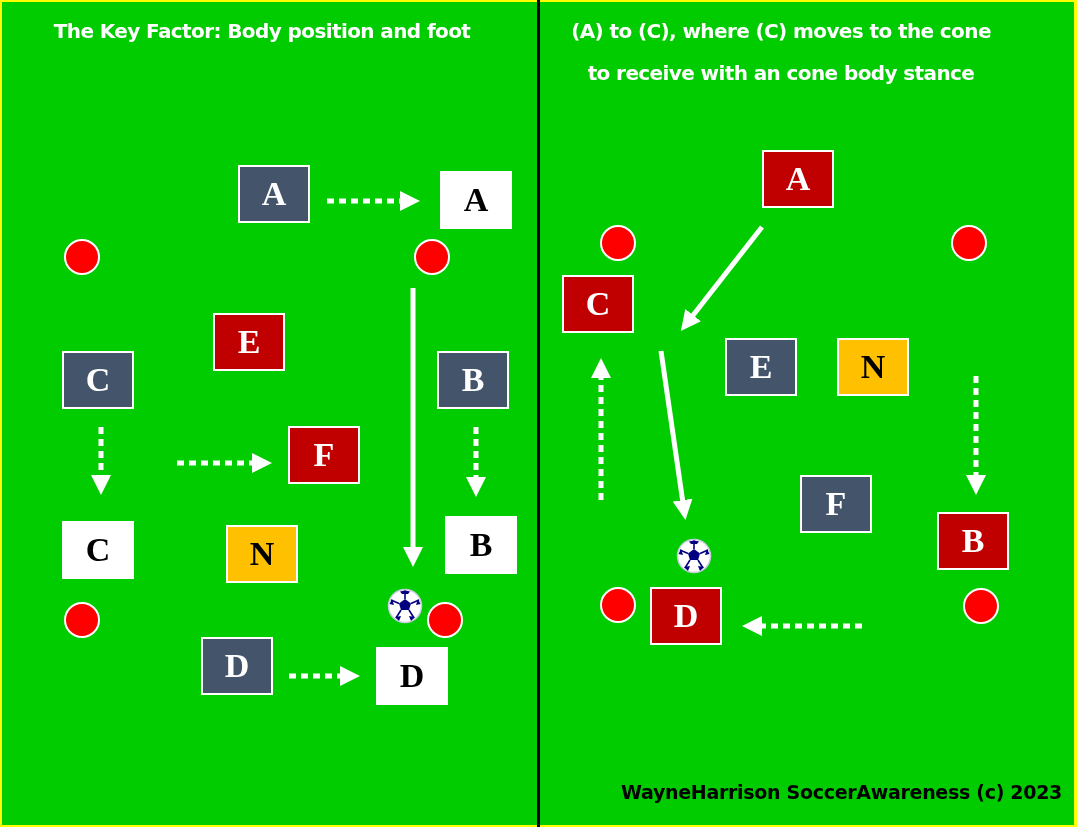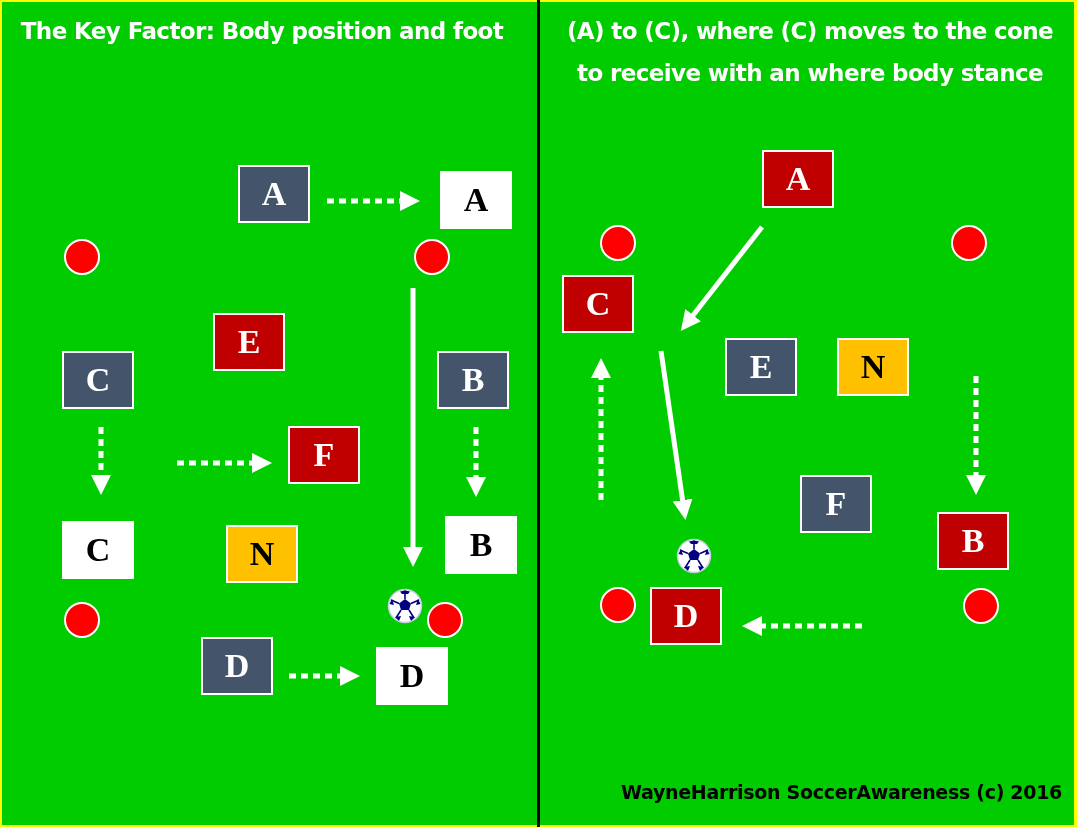--- a/index.html
+++ b/index.html
@@ -1,21 +1,21 @@
 <!DOCTYPE html>
 <html><head>
 <meta charset="utf-8">
 <style>
   html, body { margin: 0; padding: 0; }
   body { width: 1077px; height: 827px; position: relative; overflow: hidden; background: #ffff00; font-family: "Liberation Sans", sans-serif; }
   .panel { position: absolute; top: 2px; background: #00cc00; height: 823px; }
   #panel-left { left: 2px; width: 535px; }
   #panel-right { left: 540px; width: 534px; }
   .divider { position: absolute; left: 537px; top: 0; width: 3px; height: 827px; background: #000; }
-  .title { position: absolute; color: #fff; font-weight: bold; font-size: 23px; text-align: center; line-height: 42px; font-family: "DejaVu Sans", sans-serif; letter-spacing: -0.6px; }
+  .title { position: absolute; color: #fff; font-weight: bold; font-size: 20px; text-align: center; line-height: 42px; font-family: "DejaVu Sans", sans-serif; letter-spacing: -0.6px; }
   .credit { position: absolute; color: #000; font-weight: bold; font-size: 19px; font-family: "DejaVu Sans", sans-serif; letter-spacing: -0.3px; }
   .player { position: absolute; width: 72px; height: 58px; box-sizing: border-box; display: flex; align-items: center; justify-content: center; font-family: "Liberation Serif", serif; font-weight: bold; font-size: 34px; }
   .p-slate { background: #44546a; border: 2px solid #fff; color: #fff; }
   .p-red { background: #c00000; border: 2px solid #fff; color: #fff; }
   .p-gold { background: #ffc000; border: 2px solid #fff; color: #000; }
   .p-white { background: #fff; color: #000; }
   .cone { position: absolute; width: 36px; height: 36px; border-radius: 50%; background: #ff0000; border: 2px solid #fff; box-sizing: border-box; }
   svg.overlay { position: absolute; left: 0; top: 0; width: 1077px; height: 827px; pointer-events: none; }
   .ball { position: absolute; width: 36px; height: 36px; }
 </style>
@@ -24,26 +24,26 @@
 
 <div class="divider"></div>
 
 <div id="panel-left" class="panel"></div>
 <div id="panel-right" class="panel"></div>
 
 <div class="title" style="left:2px; top:10px; width:520px;">
   <div>The Key Factor: Body position and foot</div>
 </div>
 
-<div class="title" style="left:545px; top:10px; width:530px;">
+<div class="title" style="left:516px; top:10px; width:530px;">
   <div>(A) to (C), where (C) moves to the cone</div>
-  <div>to receive with an where body stance</div>
+  <div>to receive with an cone body stance</div>
 </div>
 
-<div class="credit" style="left:621px; top:781px;">WayneHarrison SoccerAwareness (c) 2016</div>
+<div class="credit" style="left:621px; top:781px;">WayneHarrison SoccerAwareness (c) 2023</div>
 
 <svg class="overlay" viewBox="0 0 1077 827">
   <defs>
     <marker id="tri" markerWidth="4" markerHeight="4" refX="2" refY="2" orient="auto" markerUnits="strokeWidth">
       <path d="M0,0 L4,2 L0,4 z" fill="#fff"></path>
     </marker>
   </defs>
   <g stroke="#fff" stroke-width="5" fill="none">
 
     <line x1="327" y1="201" x2="410" y2="201" stroke-dasharray="7,5" marker-end="url(#tri)"></line>

